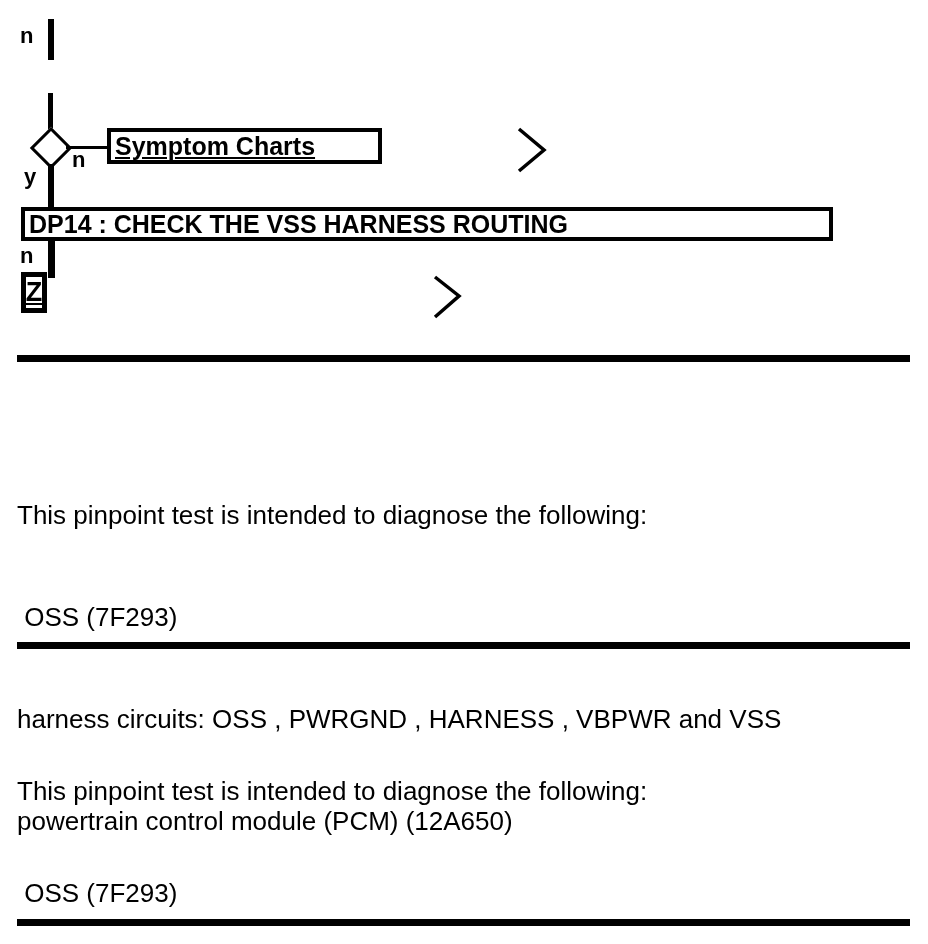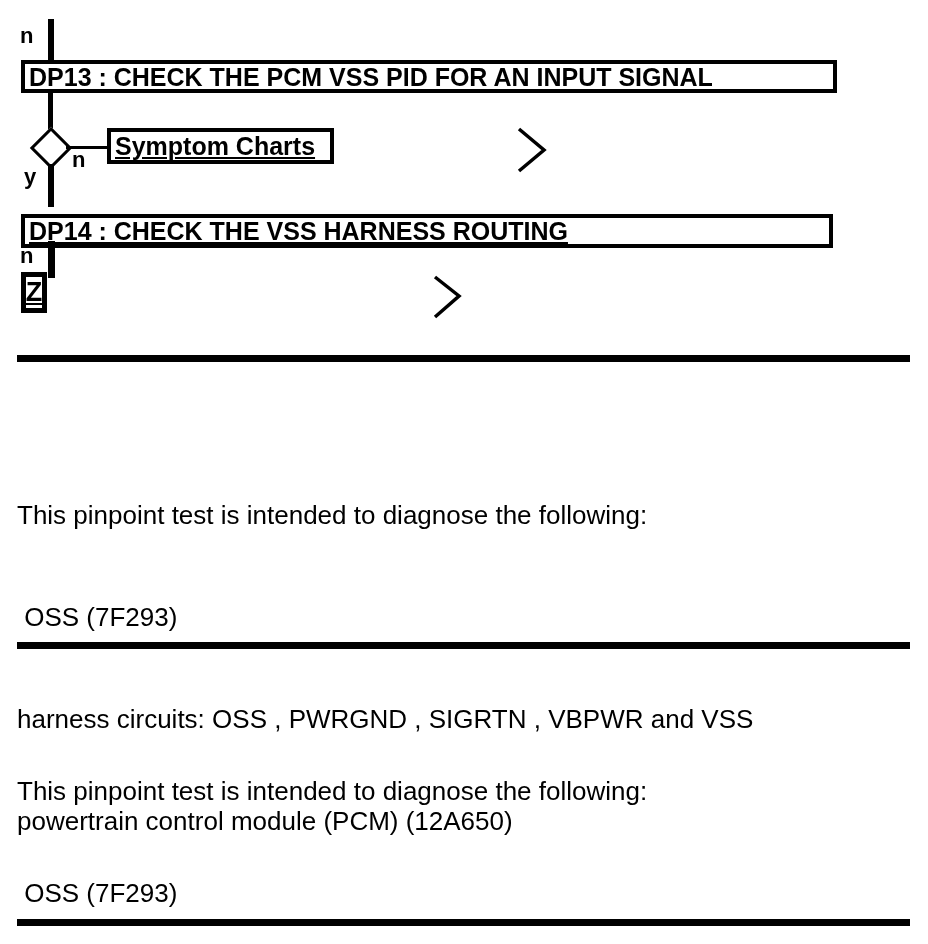--- a/index.html
+++ b/index.html
@@ -66,63 +66,60 @@
   }
 </style>
 </head>
 <body>
 
 <div class="page">
 
   <div class="vline" style="left:48px; top:19px; width:6px; height:41px;"></div>
   <div class="nlabel" style="left:20px; top:25px;">n</div>
 
-  <div class="flowbox" style="left:21px; top:60px; width:816px; height:33px;">
-    <span>DP13 : CHECK THE PCM VSS PID FOR AN INPUT SIGNAL</span>
-  </div>
 
   <div class="vline" style="left:48px; top:93px; width:5px; height:38px;"></div>
 
   <div class="diamond" style="left:36px; top:133px;"></div>
   <div class="nlabel" style="left:72px; top:149px;">n</div>
   <div class="nlabel" style="left:24px; top:166px;">y</div>
 
   <div class="hline" style="left:66px; top:146px; width:41px; height:3px;"></div>
 
-  <div class="flowbox linkbox" style="left:107px; top:128px; width:227px; height:36px;text-decoration:underline;">
+  <div class="flowbox linkbox" style="left:107px; top:128px; width:275px; height:36px;text-decoration:underline;">
     <span>Symptom Charts</span>
   </div>
 
   <svg class="chev" style="left:516px; top:126px;" width="32" height="48" viewBox="0 0 32 48">
     <polyline points="3,3 28,24 3,45" fill="none" stroke="#000" stroke-width="3.5"></polyline>
   </svg>
 
   <div class="vline" style="left:48px; top:164px; width:6px; height:43px;"></div>
 
-  <div class="flowbox" style="left:21px; top:214px; width:812px; height:34px;text-decoration:underline;">
+  <div class="flowbox" style="left:21px; top:207px; width:812px; height:34px;">
     <span>DP14 : CHECK THE VSS HARNESS ROUTING</span>
   </div>
 
   <div class="vline" style="left:48px; top:241px; width:7px; height:37px;"></div>
   <div class="nlabel" style="left:20px; top:245px;">n</div>
 
   <div class="zbox" style="left:21px; top:272px; width:26px; height:41px;">
     <span>Z</span>
   </div>
 
   <svg class="chev" style="left:432px; top:274px;" width="31" height="46" viewBox="0 0 31 46">
     <polyline points="3,3 27,22 3,43" fill="none" stroke="#000" stroke-width="3.5"></polyline>
   </svg>
 
   <div class="rule" style="top:355px;"></div>
 
   <div class="para" style="top:430px;">
     <div>This pinpoint test is intended to diagnose the following:</div>
     <div> OSS (7F293)</div>
-    <div>harness circuits: OSS , PWRGND , SIGRTN , VBPWR and VSS</div>
+    <div>harness circuits: OSS , PWRGND , HARNESS , VBPWR and VSS</div>
     <div>powertrain control module (PCM) (12A650)</div>
   </div>
 
   <div class="rule" style="top:642px;"></div>
 
   <div class="para" style="top:706px;">
     <div>This pinpoint test is intended to diagnose the following:</div>
     <div> OSS (7F293)</div>
     
     

